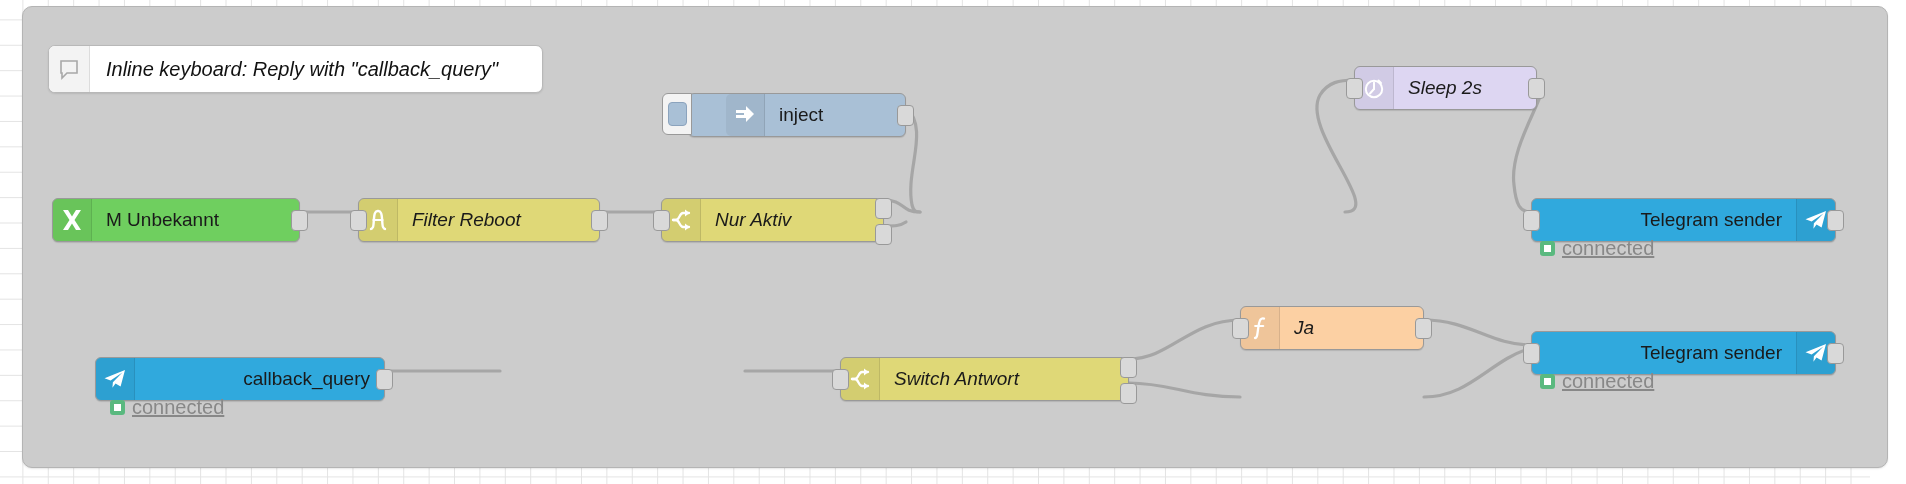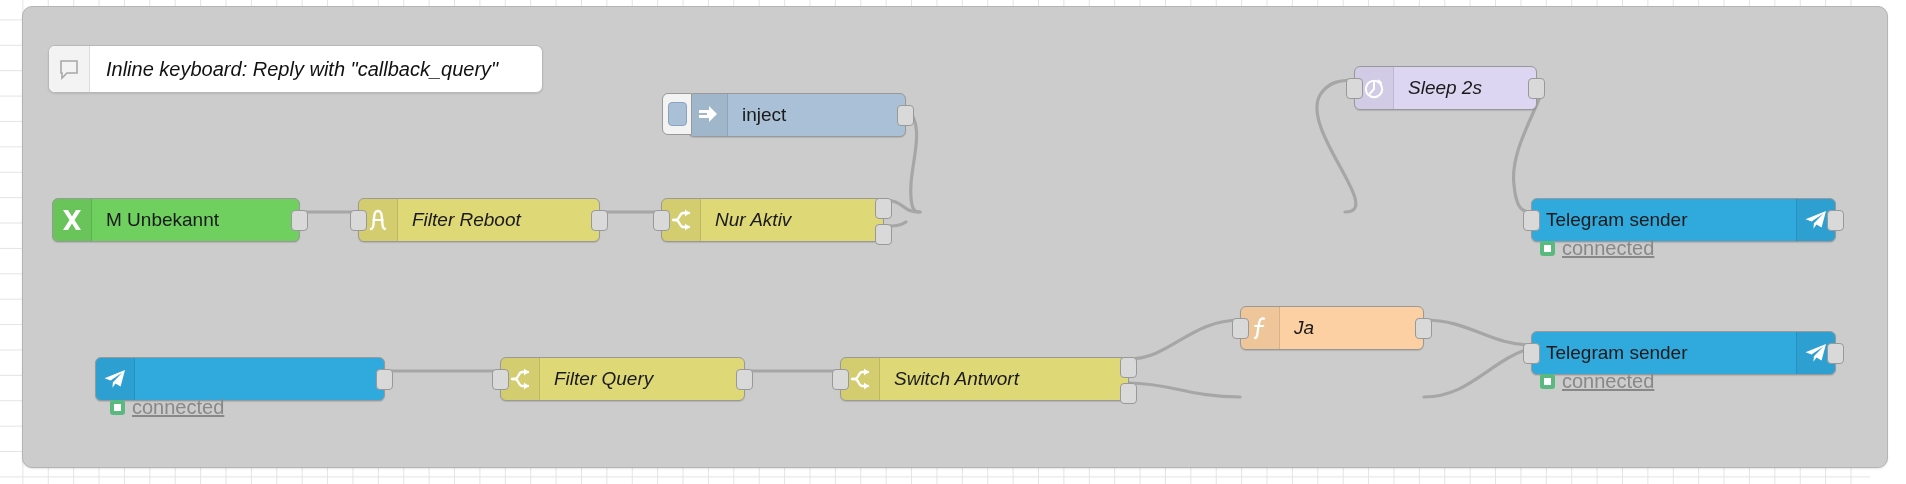--- a/index.html
+++ b/index.html
@@ -43,34 +43,34 @@
   }
   .node .ico.right{
     border-right:none;border-left:1px solid rgba(0,0,0,.10);
     border-radius:0 5px 5px 0;
   }
   .node .lbl{
     flex:1;padding:0 14px;color:#1a1a1a;font-size:19px;
     white-space:nowrap;overflow:hidden;
   }
   .lbl.italic{font-style:italic;}
-  .lbl.center{text-align:left;}
+  .lbl.center{text-align:right;}
   
   .port{
     position:absolute;width:17px;height:21px;background:#d9d9d9;
     border:1px solid #999;border-radius:4px;box-sizing:border-box;
   }
   .port.in{left:-9px;}
   .port.out{right:-9px;}
   
   .n-green   {background:#6fcf5f;}
   .n-yellow  {background:#dfd877;}
   .n-orange  {background:#fcd0a3;}
   .n-blue    {background:#30a9dd;}
-  .n-inject  {background:#a9c0d6;}
+  .n-inject  {background:#a9c0d6;padding-left:37px;}
   .n-purple  {background:#ddd6f2;}
   
   .comment{
     position:absolute;display:flex;align-items:center;
     background:#ffffff;border:1px solid #b8b8b8;border-radius:7px;
     box-sizing:border-box;box-shadow:0 1px 2px rgba(0,0,0,.10);
   }
   .comment .ico{
     width:40px;align-self:stretch;display:flex;align-items:center;justify-content:center;
     background:#f3f3f3;border-right:1px solid #dcdcdc;border-radius:6px 0 0 6px;flex:0 0 40px;
@@ -223,52 +223,40 @@
       </span>
     <span class="txt">connected</span>
   </div>
 
   <div class="node n-blue" style="left:95px;top:349px;width:290px;height:44px;">
     <span class="ico">
       <svg class="gi" width="26" height="26" viewBox="0 0 26 26">
         <path d="M23 4 L2.5 12.2 L8.6 14.6 L20.4 6.6 L10.9 16.3 L10.4 21.8 L13.5 17.6 L18.6 20.4 Z" fill="#ffffff"></path>
       </svg>
     </span>
+    <span class="lbl center">callback_query</span>
     <span class="port out" style="top:11px;"></span>
   </div>
   <div class="status" style="left:110px;top:396px;">
     <span class="dot">
         <i></i>
       </span>
     <span class="txt">connected</span>
   </div>
 
-  <div class="node n-yellow" style="left:500px;top:349px;width:245px;height:44px;">
+
+  <div class="node n-yellow" style="left:840px;top:349px;width:289px;height:44px;">
     <span class="ico">
       <svg class="gi" width="26" height="26" viewBox="0 0 26 26">
         <path d="M21 6 H15 C11.5 6 11.5 13 8 13 H5" fill="none" stroke="#ffffff" stroke-width="2.3" stroke-linecap="round"></path>
         <path d="M21 20 H15 C11.5 20 11.5 13 8 13 H5" fill="none" stroke="#ffffff" stroke-width="2.3" stroke-linecap="round"></path>
         <path d="M17 2.5 L21.5 6 L17 9.5 Z" fill="#ffffff"></path>
         <path d="M17 16.5 L21.5 20 L17 23.5 Z" fill="#ffffff"></path>
       </svg>
     </span>
-    <span class="lbl italic">Filter Query</span>
-    <span class="port in" style="top:11px;"></span>
-    <span class="port out" style="top:11px;"></span>
-  </div>
-
-  <div class="node n-yellow" style="left:840px;top:349px;width:289px;height:44px;">
-    <span class="ico">
-      <svg class="gi" width="26" height="26" viewBox="0 0 26 26">
-        <path d="M21 6 H15 C11.5 6 11.5 13 8 13 H5" fill="none" stroke="#ffffff" stroke-width="2.3" stroke-linecap="round"></path>
-        <path d="M21 20 H15 C11.5 20 11.5 13 8 13 H5" fill="none" stroke="#ffffff" stroke-width="2.3" stroke-linecap="round"></path>
-        <path d="M17 2.5 L21.5 6 L17 9.5 Z" fill="#ffffff"></path>
-        <path d="M17 16.5 L21.5 20 L17 23.5 Z" fill="#ffffff"></path>
-      </svg>
-    </span>
     <span class="lbl italic">Switch Antwort</span>
     <span class="port in" style="top:11px;"></span>
     <span class="port out" style="top:-1px;"></span>
     <span class="port out" style="top:25px;"></span>
   </div>
 
   <div class="node n-orange" style="left:1240px;top:298px;width:184px;height:44px;">
     <span class="ico">
       <svg class="gi" width="26" height="26" viewBox="0 0 26 26">
         <path d="M8 23 C8 23 9.6 23 10.2 20 C11 16 11.5 7 13.5 4.6 C15 2.8 17 3.6 17 3.6" fill="none" stroke="#ffffff" stroke-width="2.3" stroke-linecap="round"></path>

